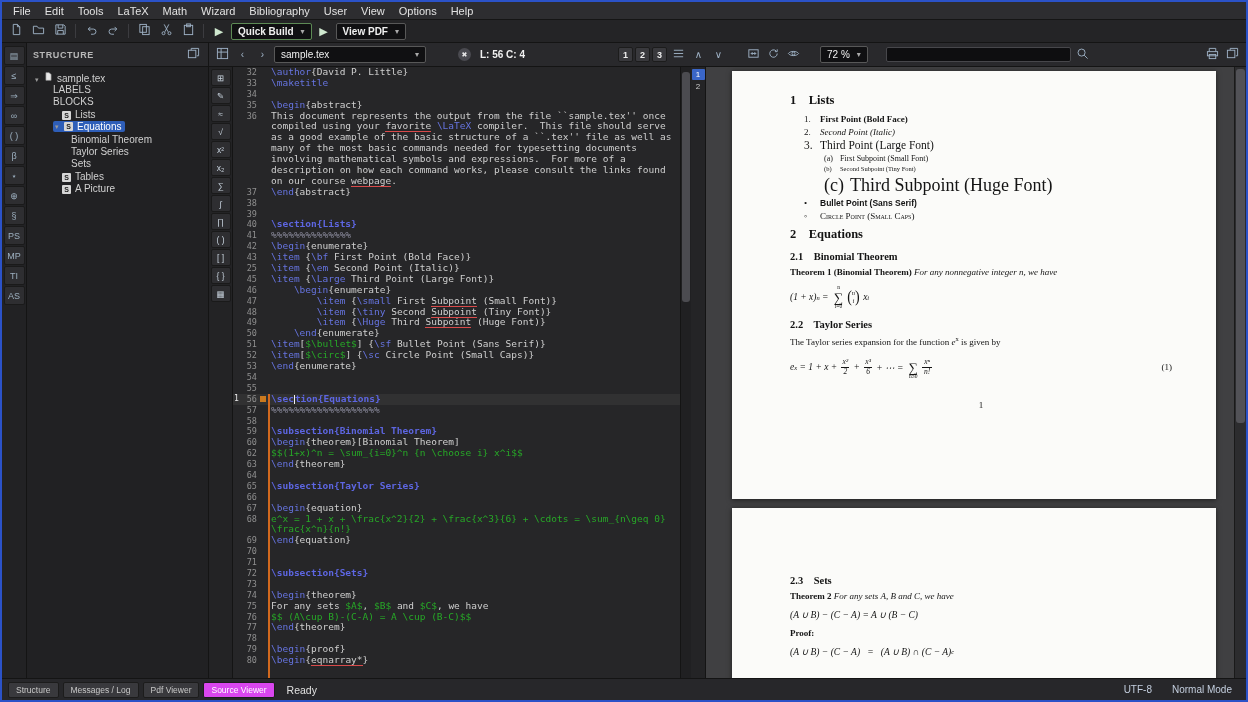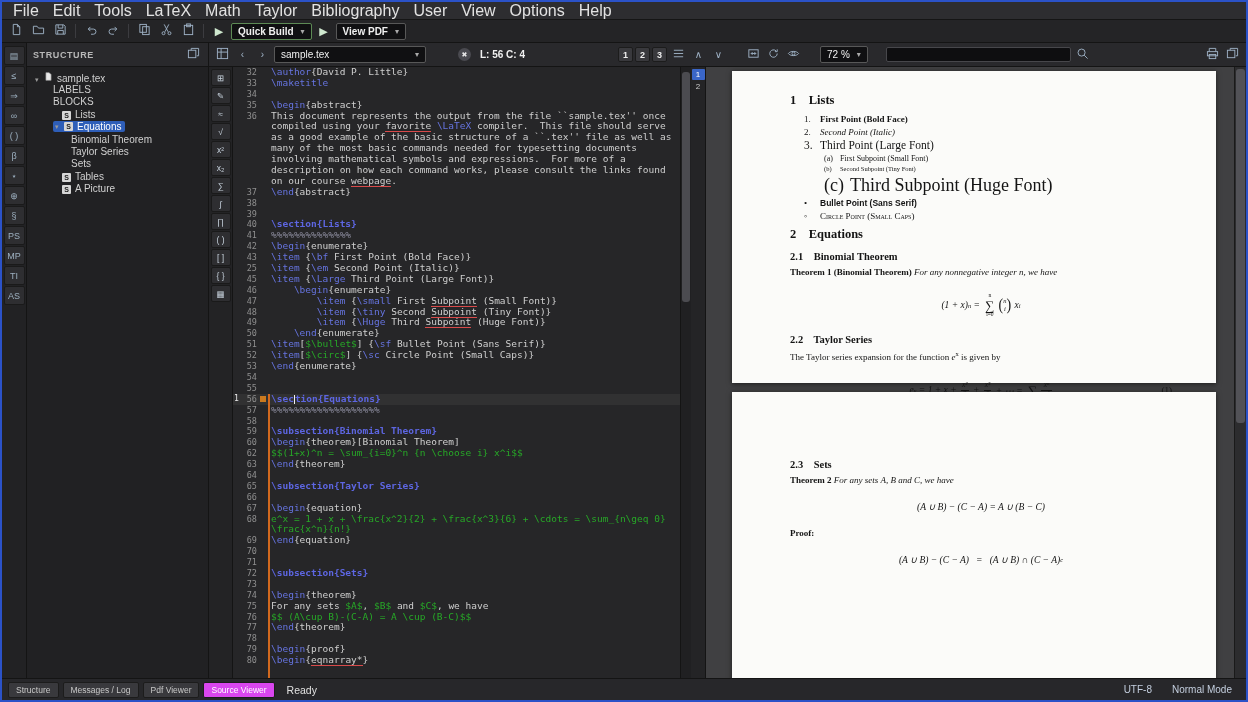--- a/index.html
+++ b/index.html
@@ -3,21 +3,21 @@
 <meta charset="utf-8">
 <style>
   html,body{margin:0;padding:0;background:#000;}
   *{box-sizing:border-box;}
   .frame{position:relative;width:1248px;height:702px;border:2px solid #2b52c8;background:#1c1c1e;
          display:flex;flex-direction:column;font-family:"Liberation Sans",sans-serif;overflow:hidden;}
 
   
   .menu-bar{height:18px;flex:0 0 auto;background:#2d2d30;border-bottom:1px solid #151515;
             display:flex;align-items:center;padding:0 4px;}
-  .menu-item{color:#e2e2e2;font-size:16px;padding:1px 7px;cursor:default;}
+  .menu-item{color:#e2e2e2;font-size:11px;padding:1px 7px;cursor:default;}
 
   
   .toolbar-main{height:23px;flex:0 0 auto;background:#242426;border-bottom:1px solid #141414;
                 display:flex;align-items:center;padding:0 4px;gap:2px;}
   .tb-btn{width:20px;height:19px;display:flex;align-items:center;justify-content:center;
           color:#9fb2c6;border-radius:2px;background:transparent;border:none;padding:0;}
   .tb-sep{width:1px;height:14px;background:#3c3c40;margin:0 3px;}
   .run-tri{color:#cfe8cf;font-size:11px;width:16px;text-align:center;}
   .combo{background:#101012;border:1px solid #585858;color:#f0f0f0;font-size:10px;font-weight:bold;
          height:17px;display:inline-flex;align-items:center;padding:0 6px;gap:7px;border-radius:2px;}
@@ -85,40 +85,40 @@
   .page-strip{width:15px;background:#242426;border-right:1px solid #141414;display:flex;flex-direction:column;
               align-items:center;padding-top:2px;gap:1px;font-size:8px;color:#ccc;}
   .strip-item{width:13px;height:11px;display:flex;align-items:center;justify-content:center;border-radius:1px;}
   .strip-item.active{background:#3a66c8;color:#fff;}
 
   
   .pdf-panel{width:540px;position:relative;background:#404042;overflow:hidden;}
   .pdf-scrollarea{position:absolute;top:0;left:0;right:12px;bottom:0;overflow:hidden;padding:4px 0 0 26px;}
   .page{width:484px;background:#fbfbf9;color:#141414;font-family:"Liberation Serif",serif;
         box-shadow:0 1px 5px rgba(0,0,0,.55);position:relative;}
-  .page-1{height:312px;padding:16px 44px 0 58px;margin-bottom:9px;}
+  .page-1{height:428px;padding:16px 44px 0 58px;margin-bottom:9px;}
   .page-2{height:420px;padding:58px 44px 0 58px;}
   .p-h1{font-size:12.5px;font-weight:bold;margin:6px 0;white-space:pre;}
   .p-h2{font-size:10.5px;font-weight:bold;margin:9px 0 5px;white-space:pre;}
   .p-li{font-size:9px;margin:2.5px 0 2.5px 14px;display:flex;gap:6px;align-items:baseline;}
   .p-li .mk{min-width:10px;}
   .p-li.bold .tx{font-weight:bold;}
   .p-li.italic .tx{font-style:italic;}
   .p-li.large{font-size:11.5px;}
   .p-li.li2{margin-left:34px;}
   .p-li.small{font-size:8px;} .p-li.tiny{font-size:6.5px;} .p-li.huge{font-size:18px;}
   .p-li.sans .tx{font-family:"Liberation Sans",sans-serif;font-weight:bold;font-size:8.5px;}
   .p-li.caps .tx{font-variant:small-caps;}
   .p-thm{font-size:9px;margin:4px 0;}
   .p-thm .lead{font-weight:bold;} .p-thm .it{font-style:italic;}
   .p-body{font-size:9px;margin:4px 0;}
   .p-body .mi{font-style:italic;}
   .p-proof{font-size:9px;font-weight:bold;margin:7px 0;}
-  .p-math{font-size:9.5px;font-style:italic;margin:16px 0;position:relative;
-          display:flex;justify-content:center;align-items:center;}
+  .p-math{font-size:9.5px;font-style:italic;margin:8px 0;position:relative;
+          display:flex;align-items:center;}
   .p-math .mt{white-space:pre;}
   .p-math sup,.p-body sup{font-size:6.5px;}
   .frac{display:inline-flex;flex-direction:column;align-items:center;vertical-align:middle;
         font-size:7.5px;line-height:1.15;margin:0 1px;}
   .fnum,.fden{padding:0 2px;}
   .fden{border-top:0.5px solid #141414;}
   .bigop{display:inline-flex;flex-direction:column;align-items:center;line-height:1;margin:0 3px;font-style:normal;}
   .opsym{font-size:13px;} .oplim{font-size:5.5px;min-height:6px;}
   .binom{display:inline-flex;align-items:center;margin:0 1px;}
   .bparen{font-size:14px;font-style:normal;transform:scaleY(1.25);display:inline-block;}
@@ -141,21 +141,21 @@
 <body>
 
 <div class="frame">
 
   <div class="menu-bar">
       <span class="menu-item">File</span>
       <span class="menu-item">Edit</span>
       <span class="menu-item">Tools</span>
       <span class="menu-item">LaTeX</span>
       <span class="menu-item">Math</span>
-      <span class="menu-item">Taylor</span>
+      <span class="menu-item">Wizard</span>
       <span class="menu-item">Bibliography</span>
       <span class="menu-item">User</span>
       <span class="menu-item">View</span>
       <span class="menu-item">Options</span>
       <span class="menu-item">Help</span>
     </div>
 
   <div class="toolbar-main">
     <span id="tb-icons" style="display:flex;align-items:center;gap:2px;">
         <button class="tb-btn">

